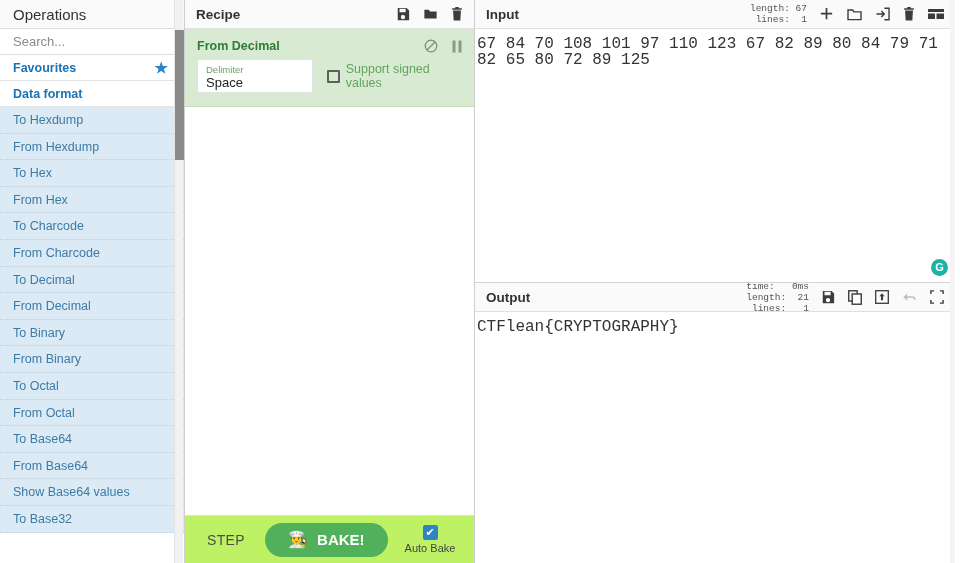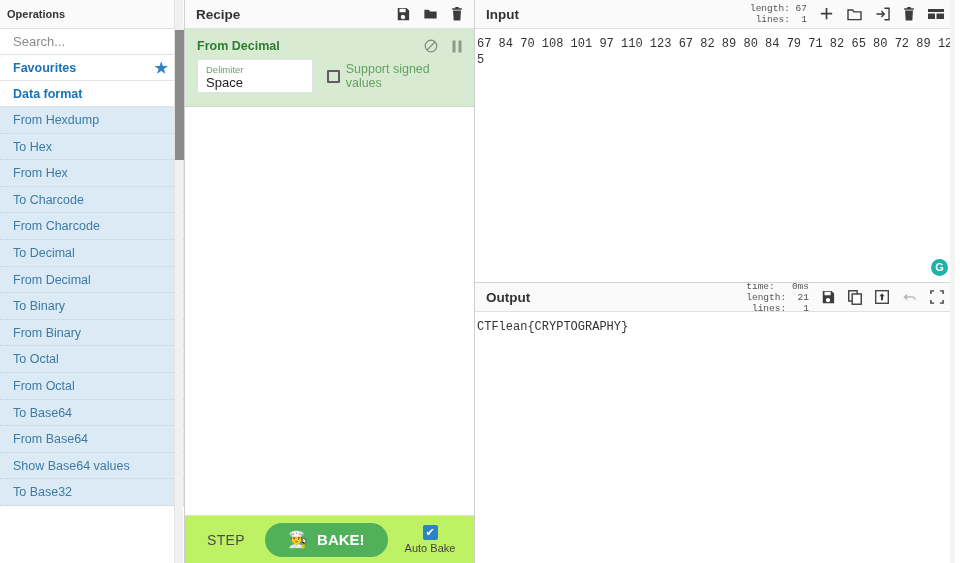--- a/index.html
+++ b/index.html
@@ -15,22 +15,22 @@
   
   .ops-pane {
     width: 185px; height: 563px;
     background: #fff;
     border-right: 1px solid #cfcfcf;
     display: flex; flex-direction: column;
     position: relative;
   }
   .ops-title {
     height: 29px; line-height: 29px;
-    padding: 0 7px;
-    font-weight: bold; font-size: 11px; color: #333;
+    padding: 0 13px;
+    font-weight: normal; font-size: 15px; color: #333;
     border-bottom: 1px solid #e0e0e0;
     background: #fafafa;
     flex: 0 0 auto;
   }
   .ops-search {
     height: 26px;
     padding: 0 13px;
     border: 0; border-bottom: 1px solid #e0e0e0;
     font-family: "Liberation Sans", sans-serif;
     font-size: 13px; color: #333;
@@ -172,21 +172,21 @@
     text-align: right;
     margin-right: 12px;
     white-space: pre;
     margin-left: 32px;
   }
   .io-body {
     flex: 1 1 auto;
     background: #fff;
     padding: 7px 0 0 2px;
     font-family: "Liberation Mono", monospace;
-    font-size: 12px; color: #333;
+    font-size: 16px; color: #333;
     line-height: 16px;
     overflow: hidden;
     word-break: break-all;
   }
   .magic-badge {
     position: absolute; right: 7px; bottom: 6px;
     width: 17px; height: 17px; border-radius: 50%;
     background: #1ab3a6; color: #fff;
     font-size: 11px; line-height: 17px; text-align: center;
     font-weight: bold;
@@ -209,20 +209,21 @@
 
       <div class="cat-head">
         <span>Favourites</span>
         <span class="star">★</span>
       </div>
 
       <div class="cat-head">
         <span>Data format</span>
       </div>
 
+      <div class="op-item">To Hexdump</div>
       <div class="op-item">From Hexdump</div>
       <div class="op-item">To Hex</div>
       <div class="op-item">From Hex</div>
       <div class="op-item">To Charcode</div>
       <div class="op-item">From Charcode</div>
       <div class="op-item">To Decimal</div>
       <div class="op-item">From Decimal</div>
       <div class="op-item">To Binary</div>
       <div class="op-item">From Binary</div>
       <div class="op-item">To Octal</div>

